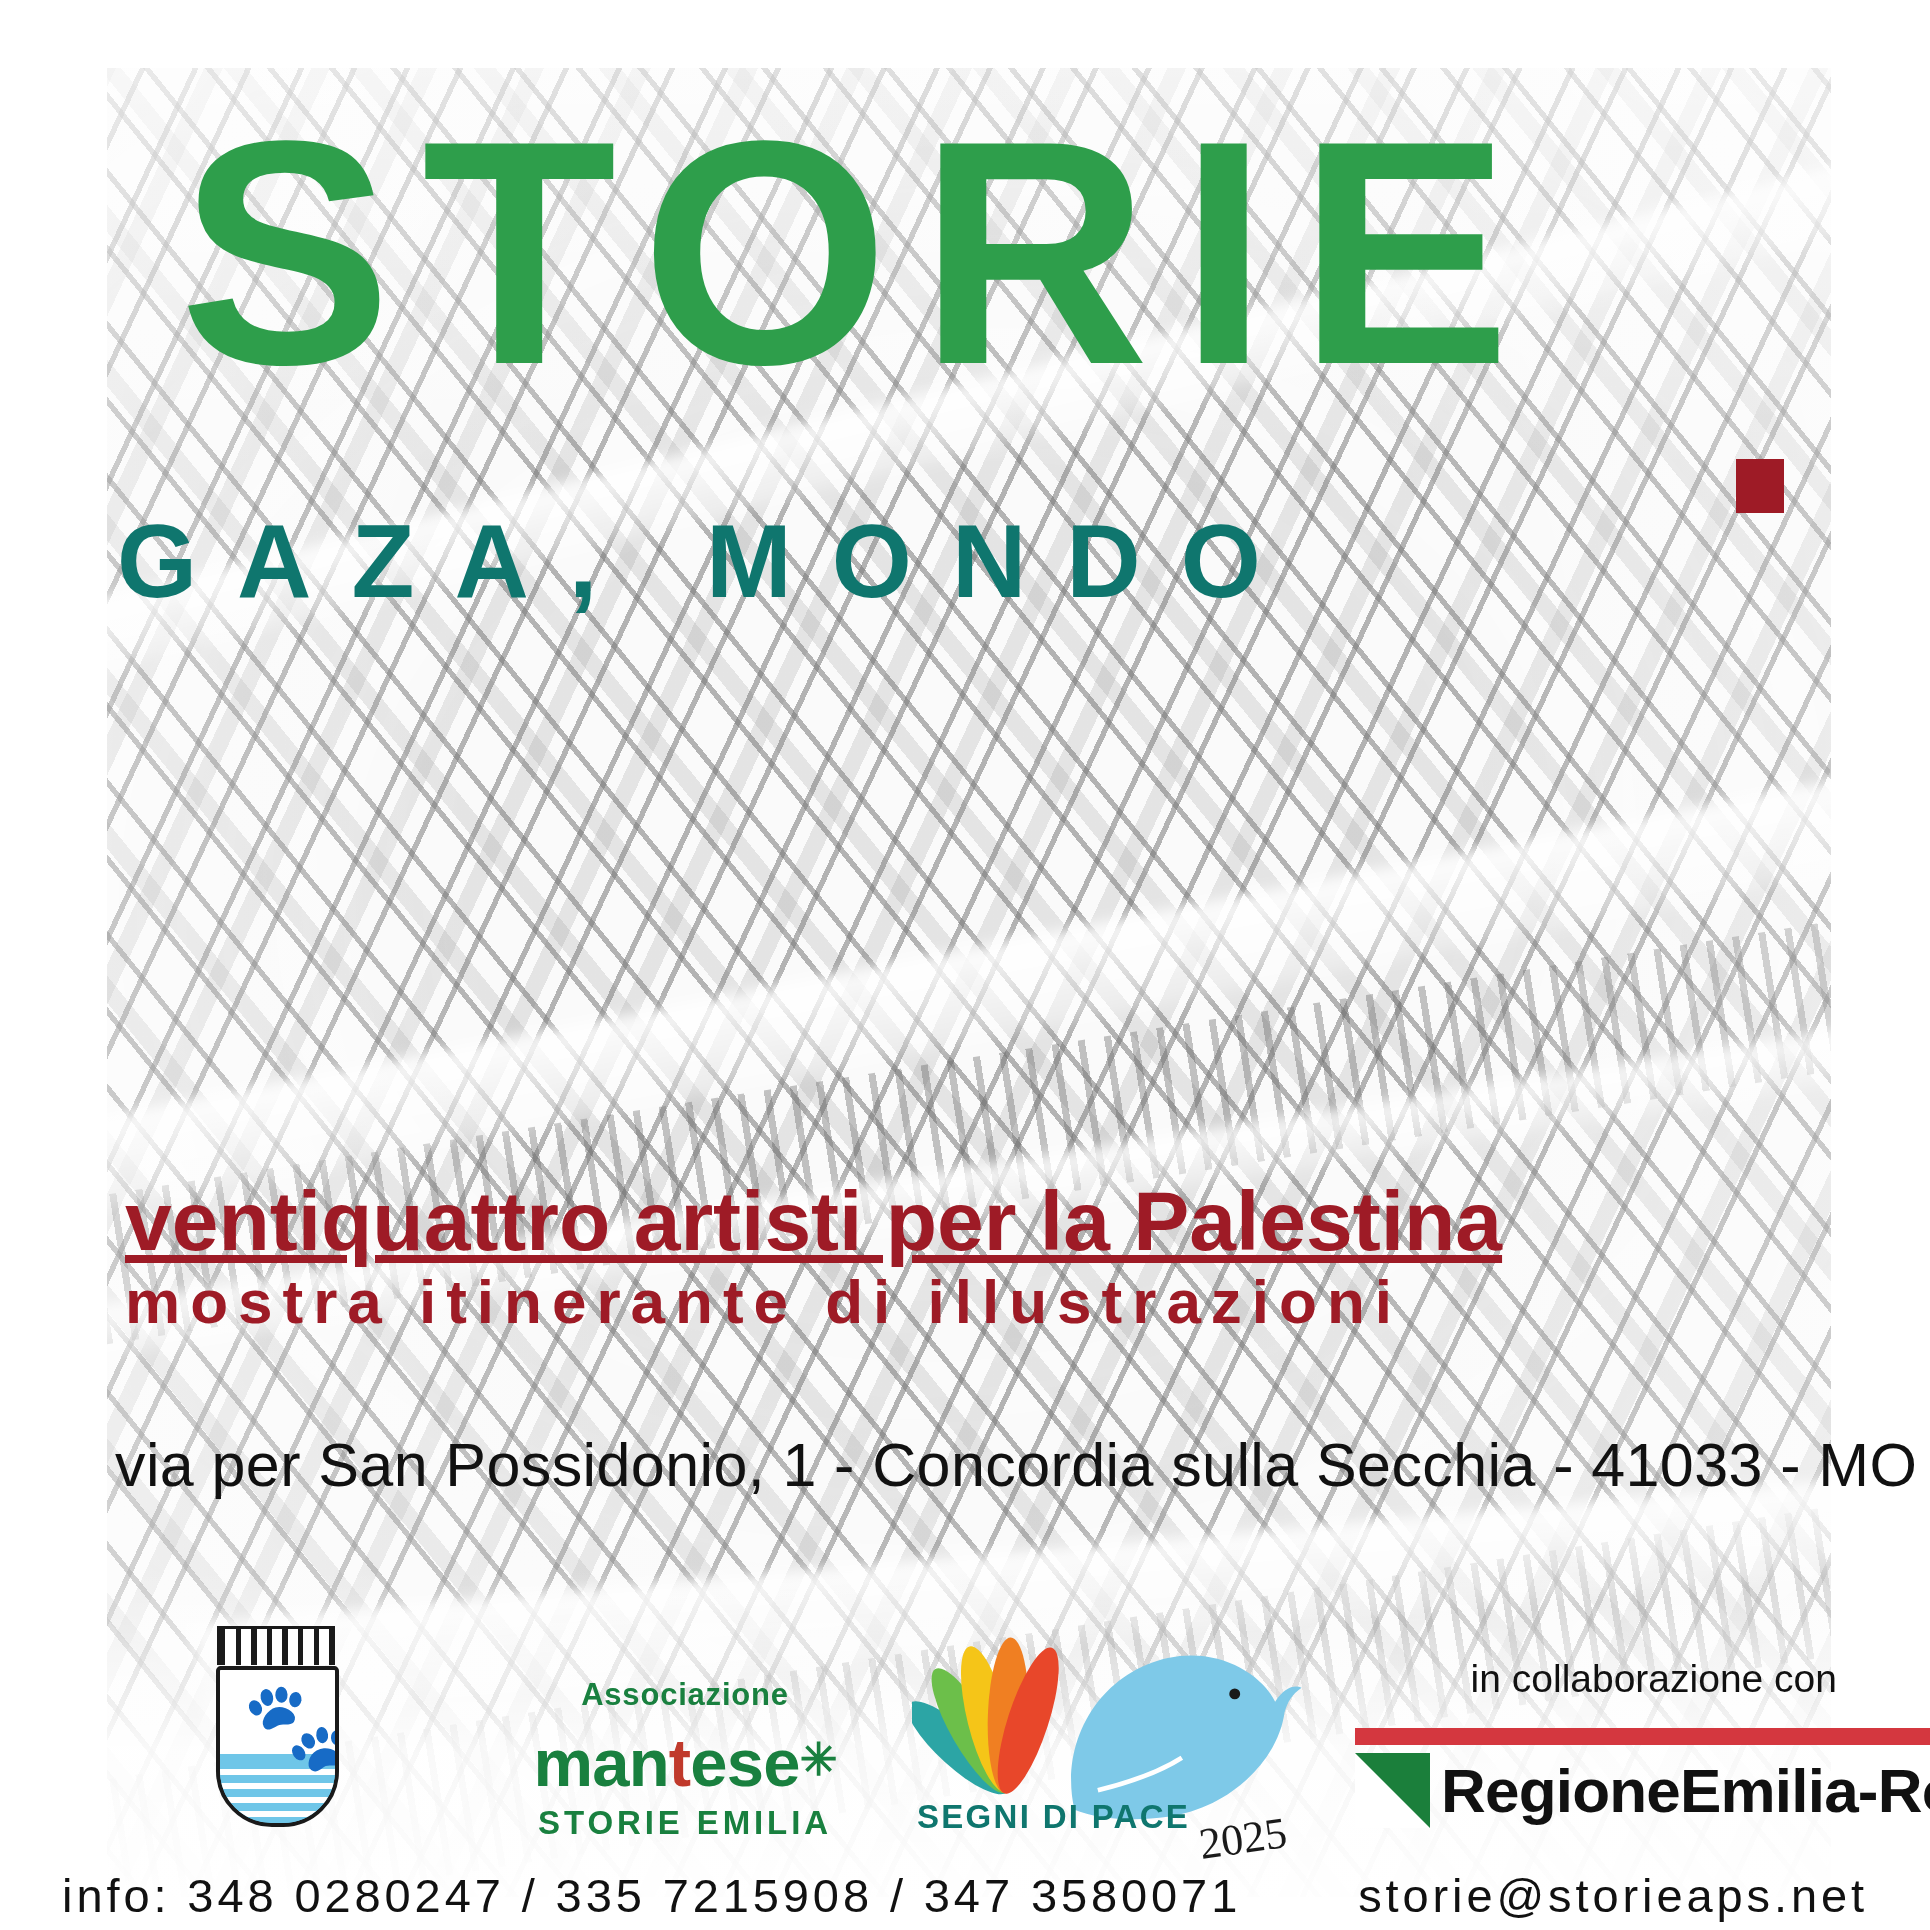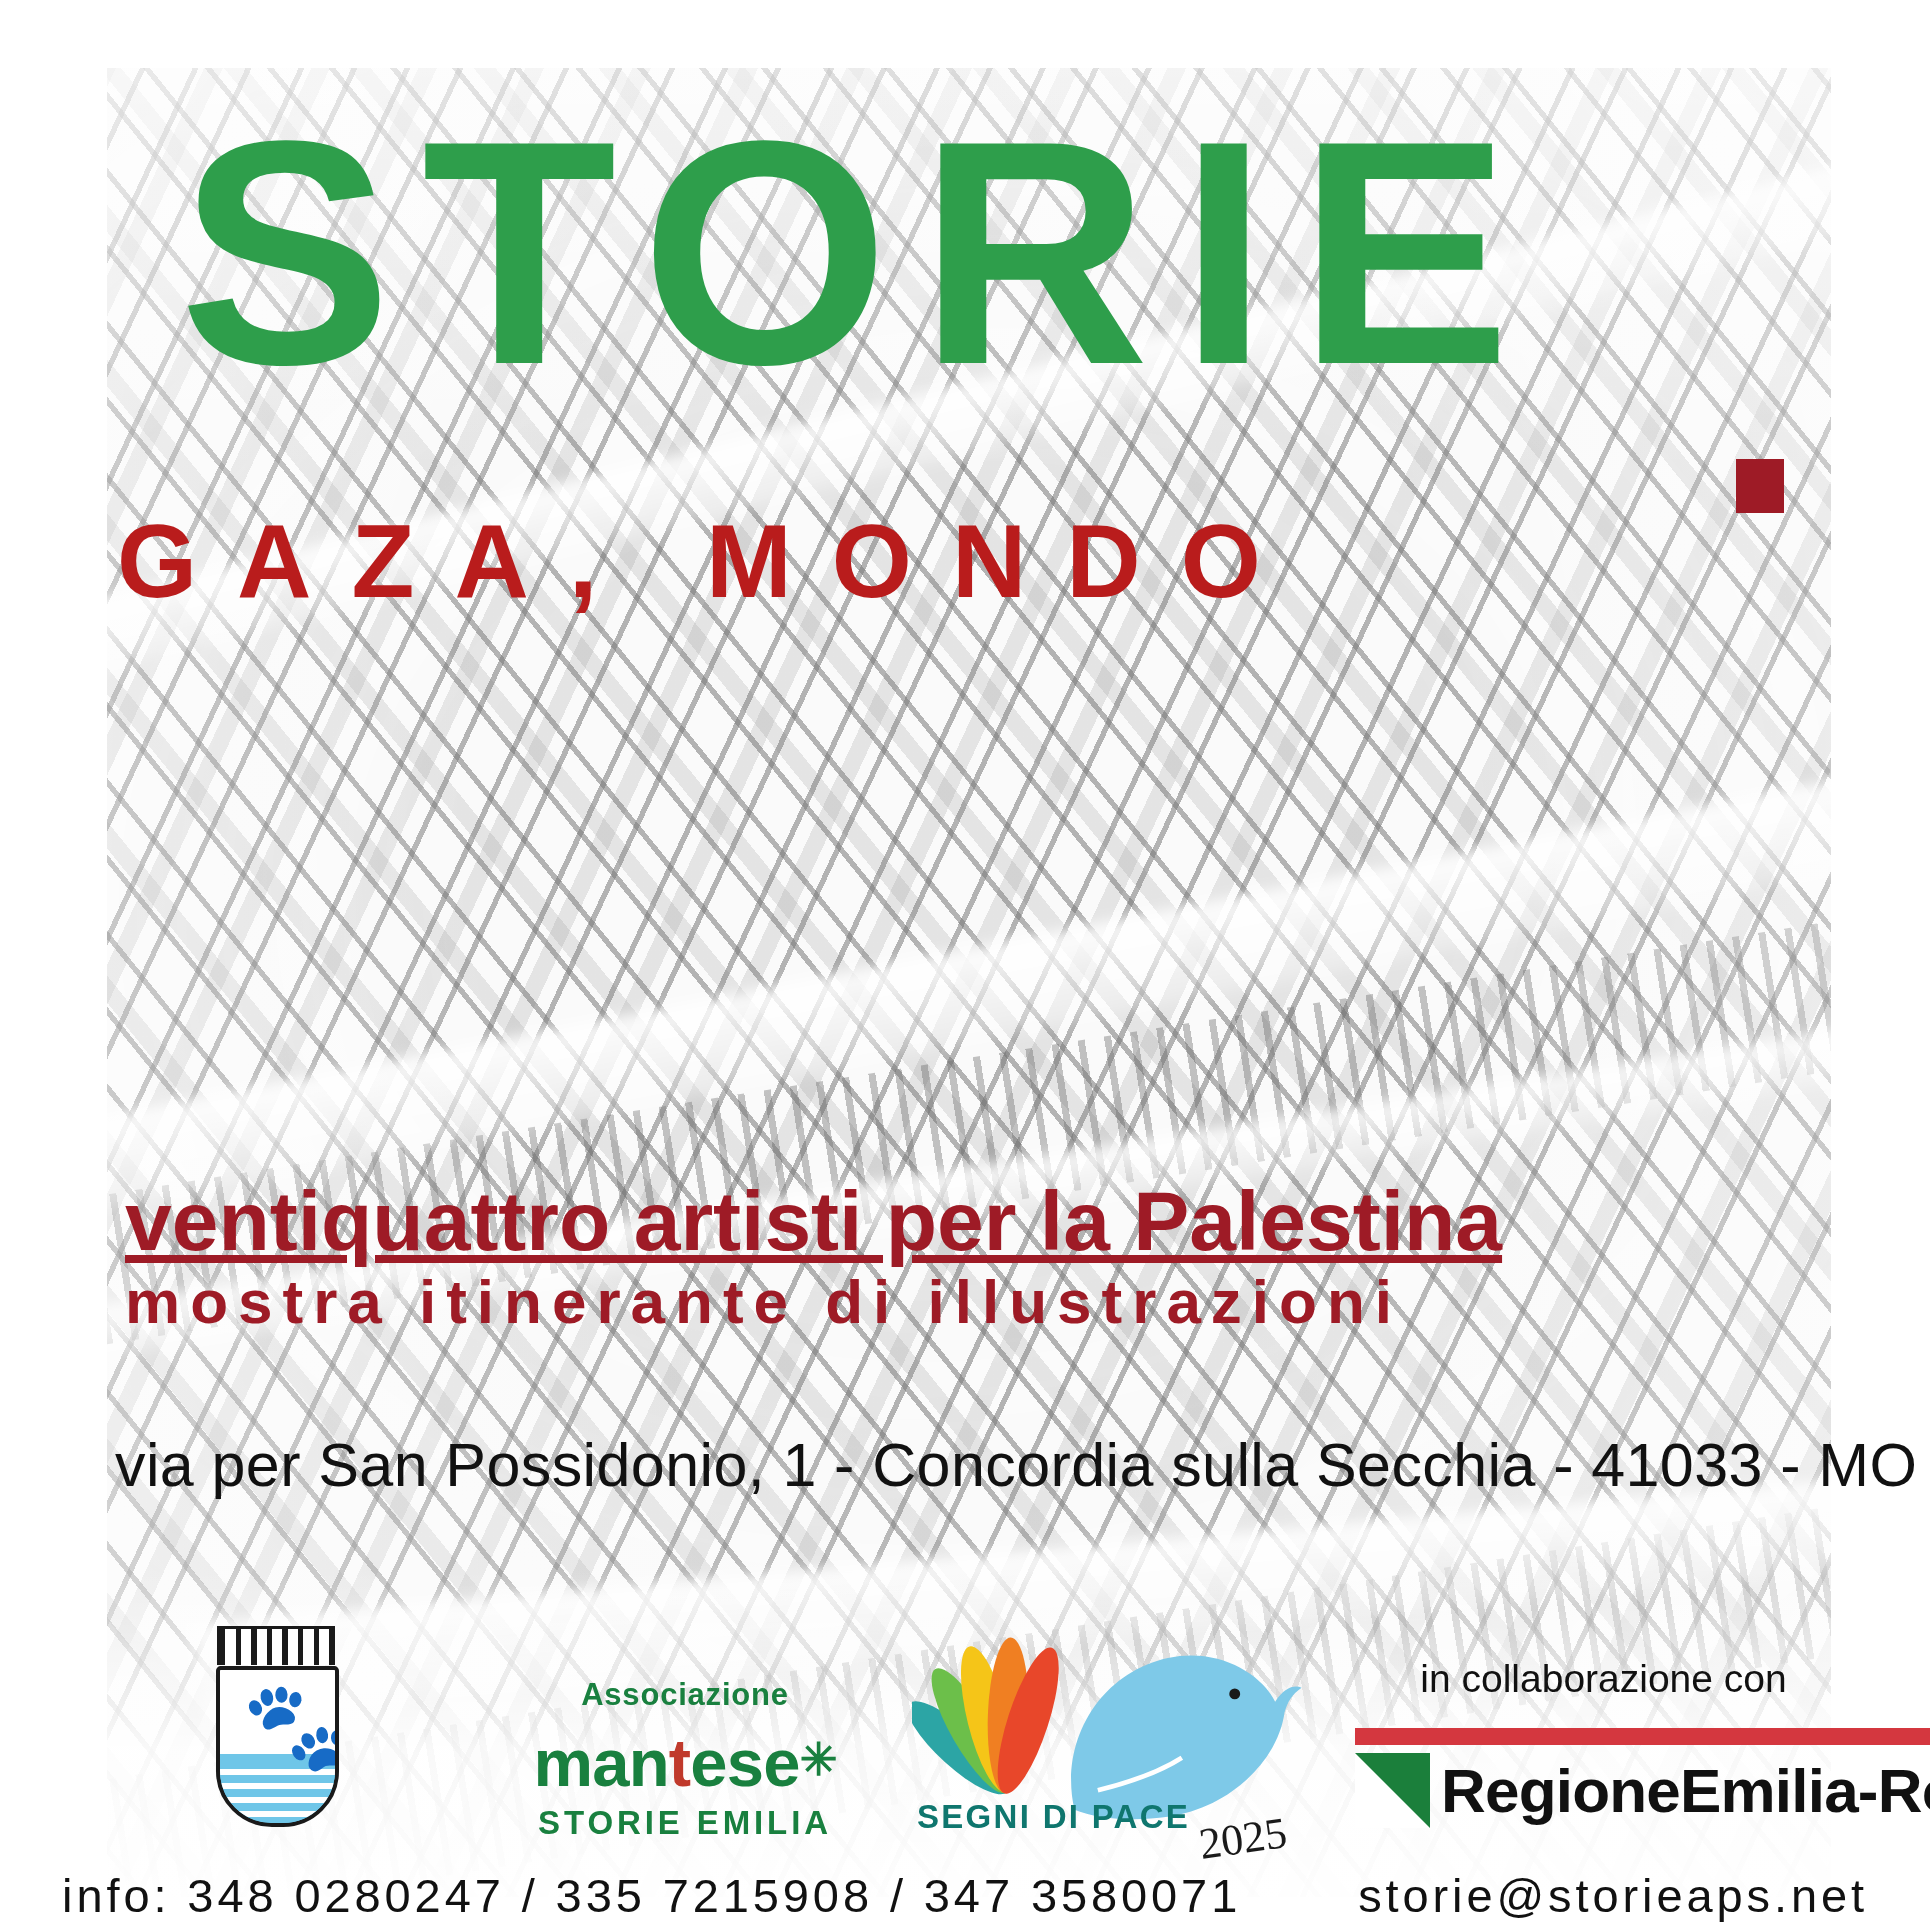--- a/index.html
+++ b/index.html
@@ -119,21 +119,21 @@
     background: #9e1b26;
   }
   .title-sub {
     position: absolute;
     left: 117px;
     top: 510px;
     width: 1712px;
     font-size: 103px;
     line-height: 1;
     font-weight: 700;
-    color: #b91c1c;
+    color: #0f766e;
     letter-spacing: 40px;
     white-space: nowrap;
   }
 
   
   .line-artists {
     position: absolute;
     left: 125px;
     top: 1177px;
     width: 1712px;
@@ -283,21 +283,21 @@
     font-family: "Liberation Serif", serif;
     transform: rotate(-8deg);
   }
 
   
   .collab {
     position: absolute;
     left: 1253px;
     top: 54px;
     width: 467px;
-    text-align: center;
+    text-align: right;
     font-size: 39px;
     color: #111111;
   }
   .regione {
     position: absolute;
     left: 1238px;
     top: 125px;
     width: 576px;
   }
   .regione .bar {

